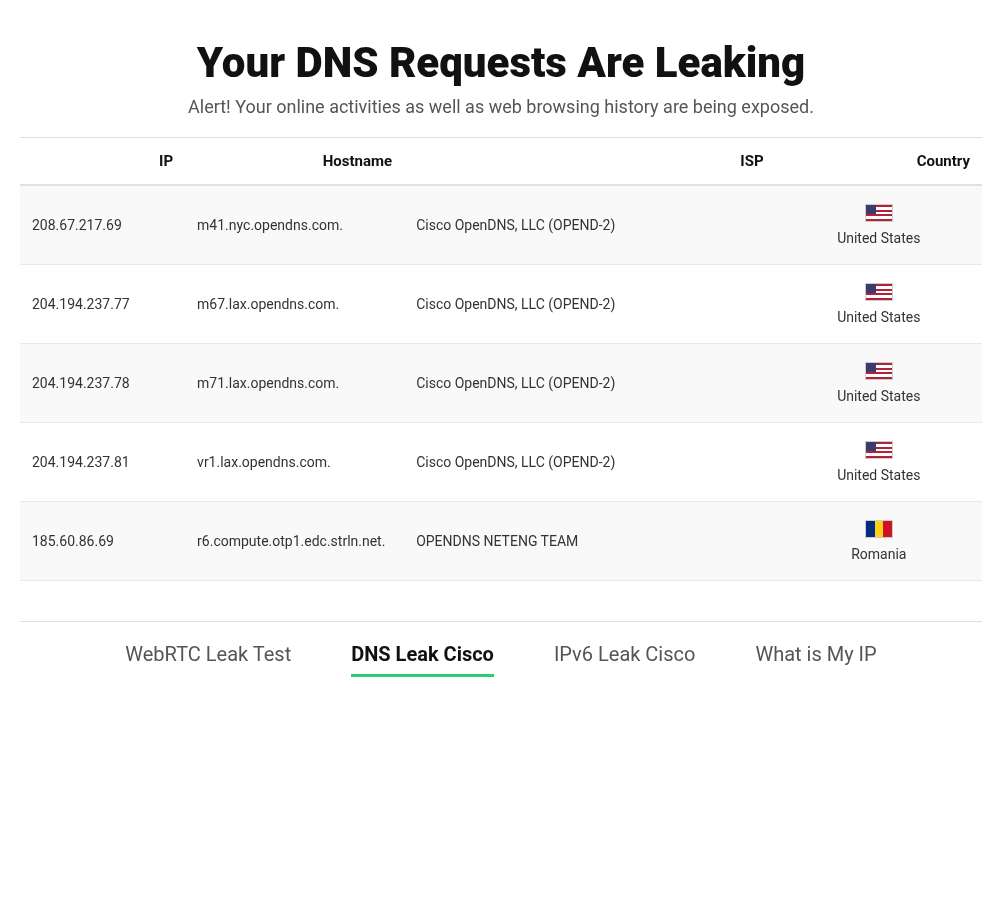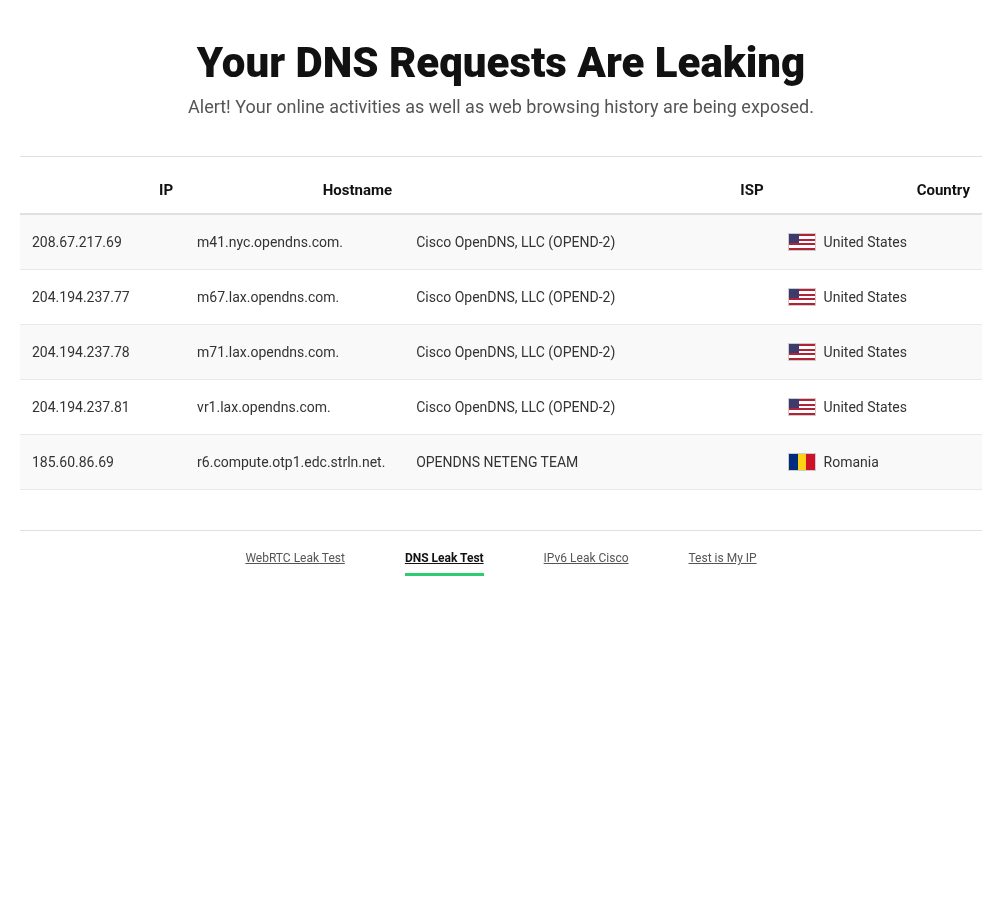--- a/index.html
+++ b/index.html
@@ -16,23 +16,22 @@
       min-height: 915px;
     }
 
     .page-wrapper {
       max-width: 1002px;
       padding: 40px 20px 20px 20px;
     }
 
     .header {
       text-align: center;
-      padding-bottom: 39px;
+      padding-bottom: 20px;
       border-bottom: 1px solid #e0e0e0;
-      margin-bottom: 10px;
     }
 
     .header h1 {
       font-size: 42px;
       font-weight: 900;
       color: #111;
       line-height: 1.1;
       margin-bottom: 10px;
     }
 
@@ -91,20 +90,21 @@
     }
 
     .col-country {
       width: 200px;
     }
 
     .country-cell {
       display: flex;
       align-items: center;
       gap: 8px;
+      flex-direction: column;
     }
 
     
     .flag-us {
       display: inline-block;
       width: 28px;
       height: 18px;
       background: linear-gradient(
         to bottom,
         #B22234 0%, #B22234 14.28%,
@@ -148,27 +148,26 @@
     .bottom-nav {
       border-top: 1px solid #e0e0e0;
       padding-top: 20px;
       display: flex;
       justify-content: center;
       gap: 60px;
       margin-top: 40px;
     }
 
     .nav-tab {
-      font-size: 12px;
+      font-size: 20px;
       color: #555;
       cursor: pointer;
       padding-bottom: 8px;
       border-bottom: 3px solid transparent;
       font-weight: 400;
-      text-decoration: underline;
     }
 
     .nav-tab.active {
       font-weight: 700;
       color: #111;
       border-bottom: 3px solid #2ecc71;
     }
   </style>
 </head>
 <body>
@@ -242,17 +241,17 @@
               <span class="flag-ro"></span>
               <span>Romania</span>
             </div>
           </td>
         </tr>
       </tbody>
   </table>
 
   <nav class="bottom-nav">
     <span class="nav-tab">WebRTC Leak Test</span>
-    <span class="nav-tab active">DNS Leak Test</span>
+    <span class="nav-tab active">DNS Leak Cisco</span>
     <span class="nav-tab">IPv6 Leak Cisco</span>
-    <span class="nav-tab">Test is My IP</span>
+    <span class="nav-tab">What is My IP</span>
   </nav>
 </div>
 
 </body></html>

